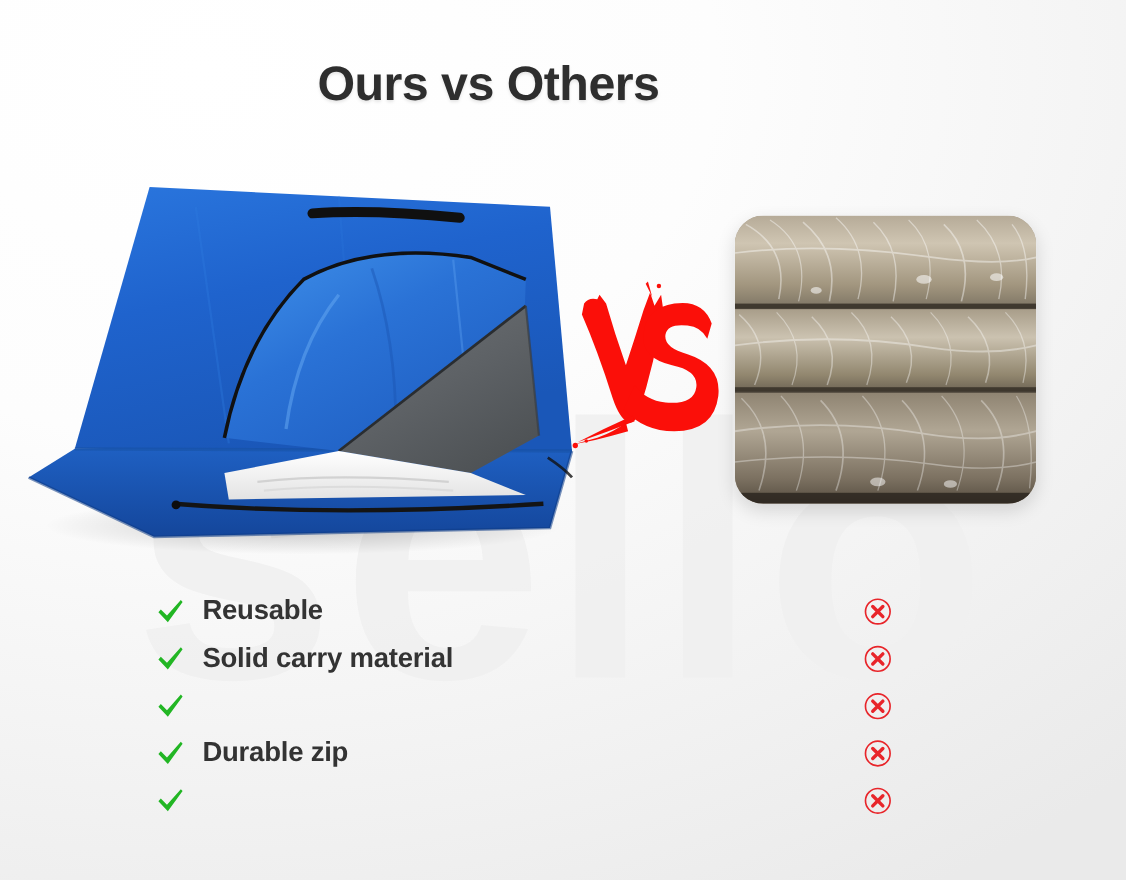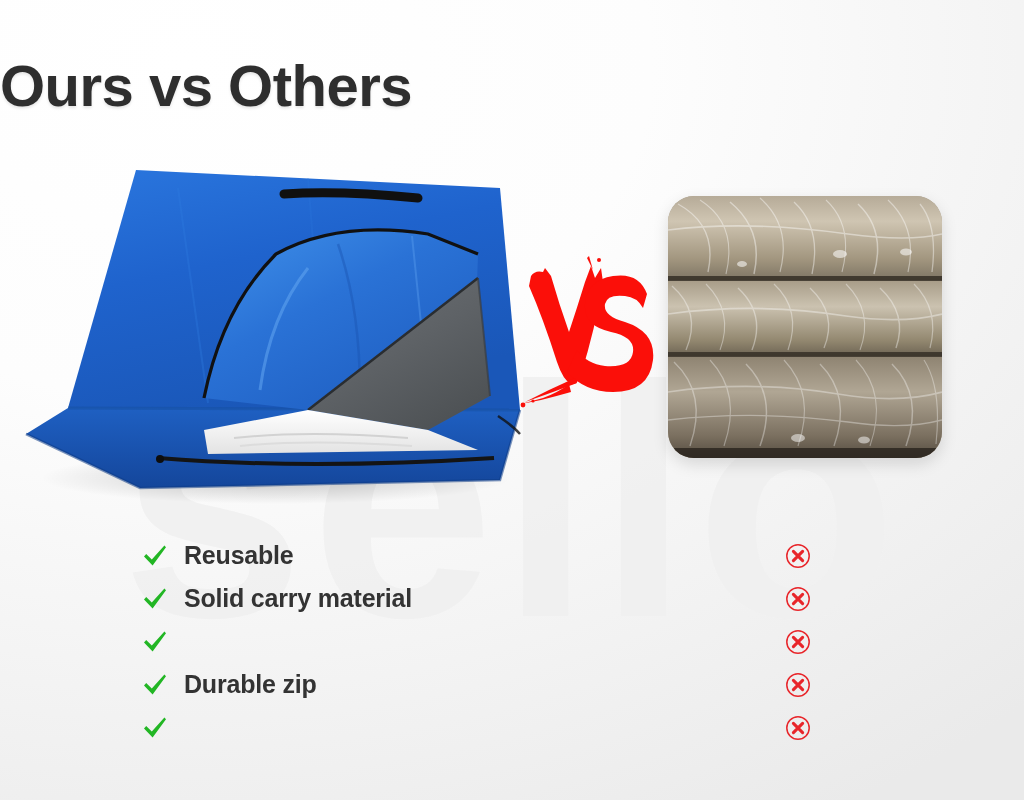--- a/index.html
+++ b/index.html
@@ -36,22 +36,22 @@
     opacity: .85;
     white-space: nowrap;
   }
 
   
   .title {
     position: absolute;
     left: 0;
     top: 52px;
     width: 888px;
-    text-align: left;
-    font-size: 58px;
+    text-align: center;
+    font-size: 44px;
     font-weight: 700;
     letter-spacing: -.5px;
     color: #2e2e2e;
     text-shadow: 0 2px 3px rgba(0,0,0,.10);
   }
 
   
   .ours-photo {
     position: absolute;
     left: 8px;

